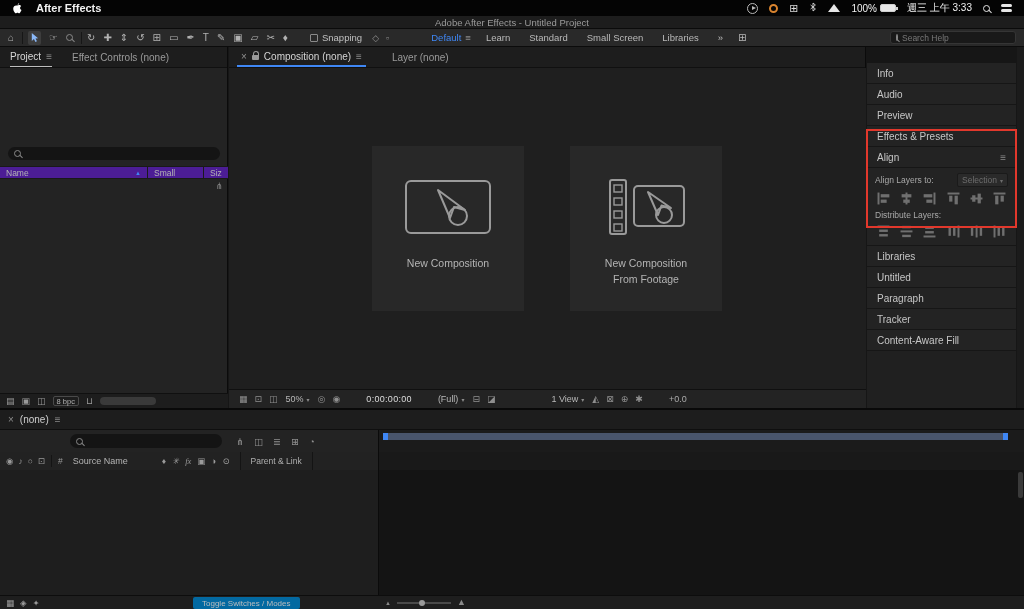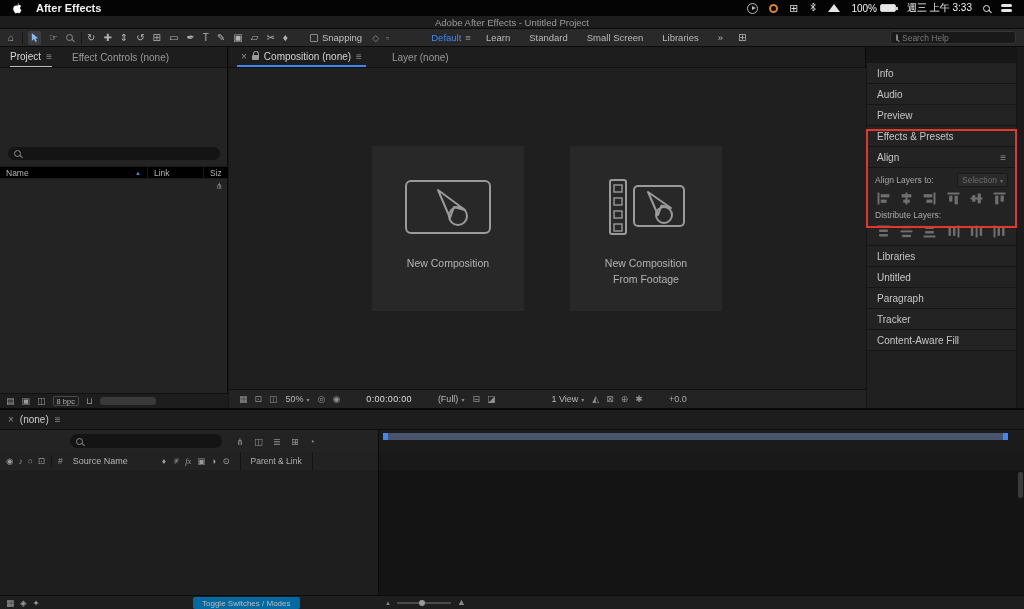--- a/index.html
+++ b/index.html
@@ -48,21 +48,21 @@
   #main { left:0; top:47px; width:1024px; height:361px; background:#161616; }
 
   
   #projpanel { left:0; top:0; width:228px; height:361px; border-right:1px solid #0b0b0b; background:#232323; }
   .tabbar { height:21px; background:#1d1d1d; display:flex; align-items:center; padding-left:10px; font-size:10px; border-bottom:1px solid #101010; }
   .ptab { display:flex; align-items:center; gap:5px; margin-right:20px; color:#9a9a9a; height:100%; }
   .ptab.active { color:#d8d8d8; border-bottom:1px solid #bdbdbd; }
   .ptab .tmenu { color:#8a8a8a; }
   .psearch { position:absolute; left:8px; top:100px; width:212px; height:13px; background:#141414; border-radius:7px; display:flex; align-items:center; gap:5px; padding:0 6px; }
   .psearch input { flex:1; background:transparent; border:none; outline:none; color:#bbb; font-size:8.5px; }
-  .pcols { position:absolute; left:0; top:119px; width:228px; height:13px; background:#000000; border-top:1px solid #191919; border-bottom:1px solid #191919; display:flex; font-size:8.5px; color:#b5b5b5; }
+  .pcols { position:absolute; left:0; top:119px; width:228px; height:13px; background:#4c1d95; border-top:1px solid #191919; border-bottom:1px solid #191919; display:flex; font-size:8.5px; color:#b5b5b5; }
   .pcol { display:flex; align-items:center; padding:0 6px; border-right:1px solid #1a1a1a; }
   .pcol .sort { color:#3f87f5; font-size:6px; margin-left:auto; padding-left:6px; }
   .pflow { position:absolute; right:4px; top:134px; color:#8a8a8a; font-size:9px; }
   .pbottom { position:absolute; left:0; bottom:0; width:228px; height:15px; background:#1d1d1d; border-top:1px solid #101010; display:flex; align-items:center; gap:7px; padding:0 6px; font-size:9px; color:#9a9a9a; }
   .bpc { border:1px solid #4a4a4a; border-radius:2px; font-size:7.5px; padding:0 3px; height:10px; display:flex; align-items:center; color:#b0b0b0; }
   .ppill { width:56px; height:8px; background:#3a3a3a; border-radius:4px; }
 
   
   #comppanel { left:229px; top:0; width:637px; height:361px; background:#1f1f1f; border-right:1px solid #0b0b0b; }
   .ctabbar { height:21px; background:#1d1d1d; display:flex; align-items:center; padding-left:8px; font-size:10px; border-bottom:1px solid #101010; }
@@ -295,21 +295,21 @@
       <div class="psearch">
         <span class="mag"></span>
         <input style="">
       </div>
       <div class="pcols">
         <span class="pcol" style="width:148px;">
           <span>Name</span>
           <span class="sort">▲</span>
         </span>
         <span class="pcol" style="width:56px;">
-          <span>Link</span>
+          <span>Small</span>
         </span>
         <span class="pcol" style="flex:1;border-right:none;">
           <span>Siz</span>
         </span>
       </div>
       <span class="pflow abs">⋔</span>
       <div class="pbottom">
         <span style="display:flex;gap:7px;">
 
         <span>▤</span>

